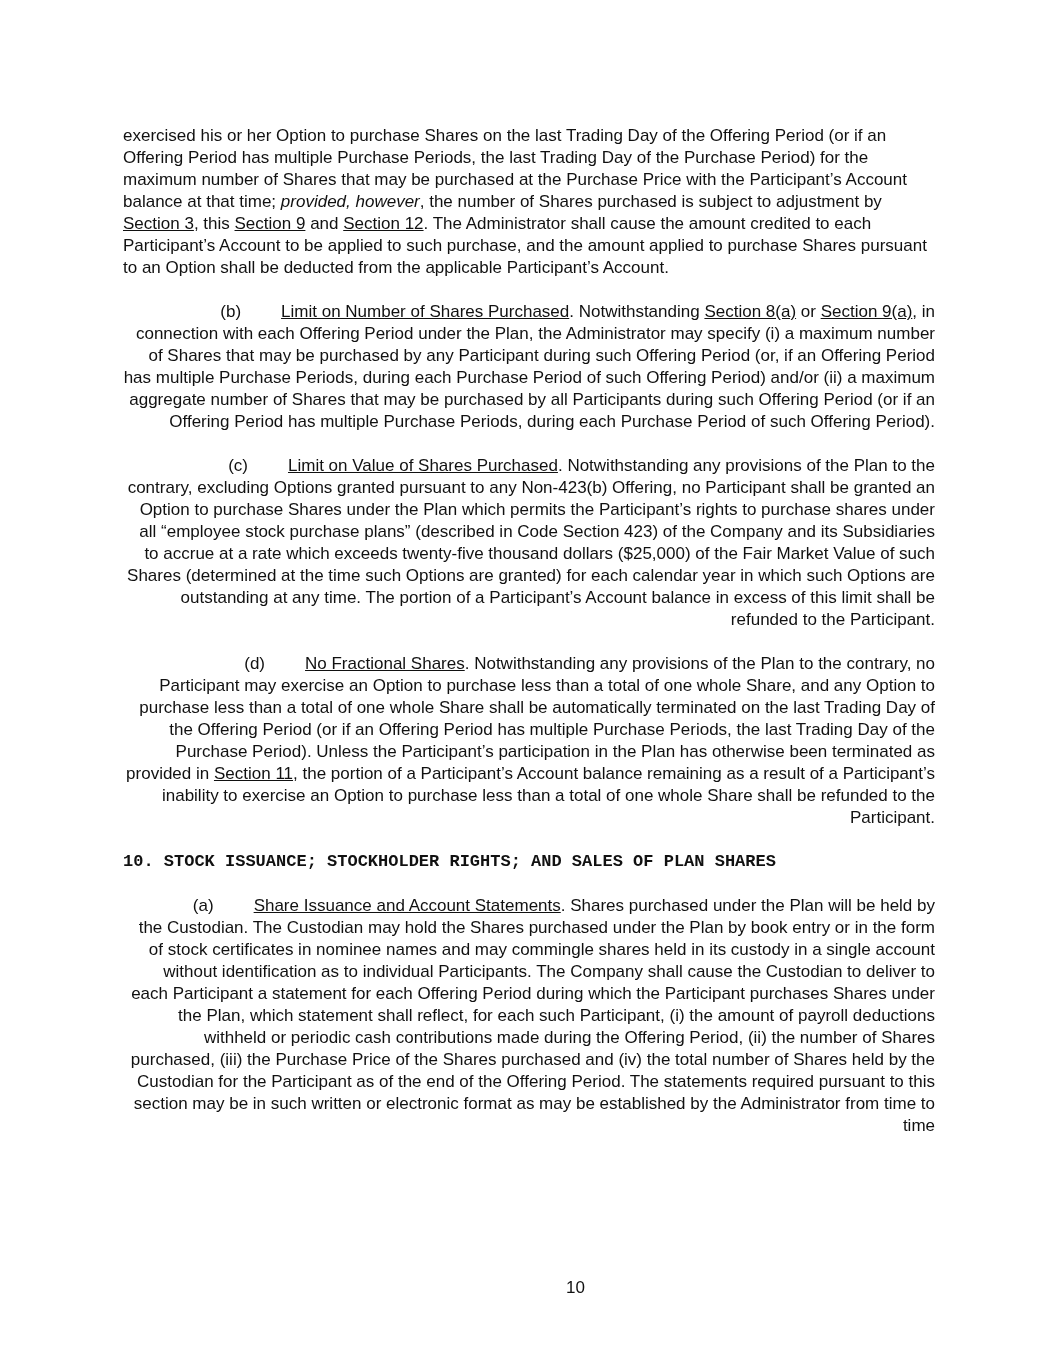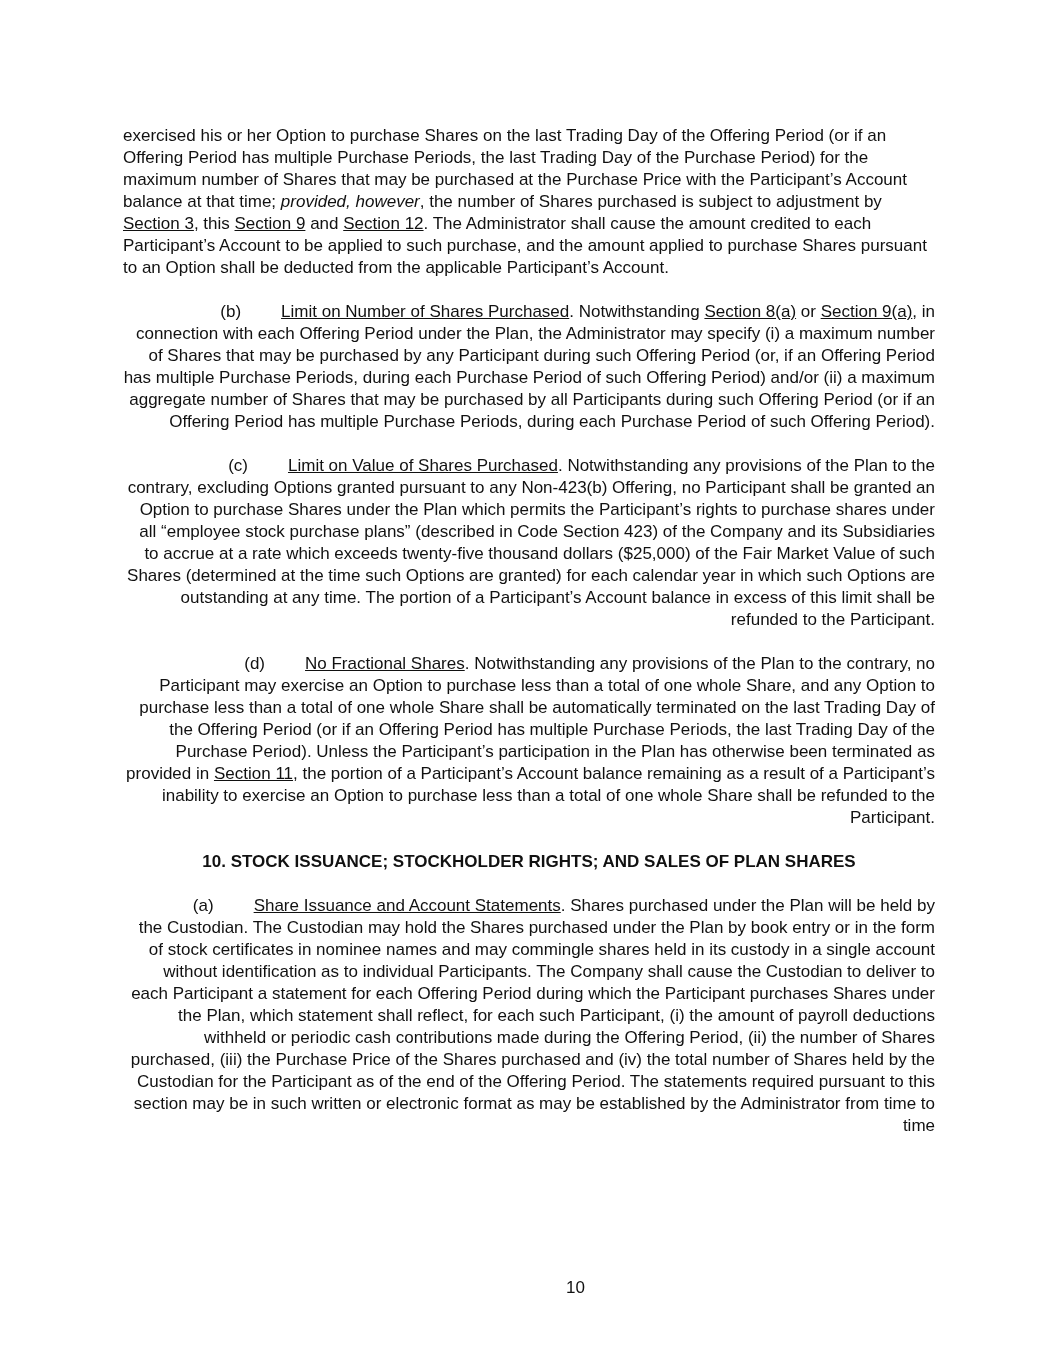--- a/index.html
+++ b/index.html
@@ -24,22 +24,22 @@
   }
   .content p {
     margin: 0 0 22px 0;
     font-size: 17px;
     line-height: 22px;
     text-align: left;
   }
   p.indent { text-indent: 62px; text-align: right; }
   p.heading {
     font-weight: bold;
-    text-align: center;
     text-indent: 0;
+    font-family: Liberation Mono, monospace;
   }
   .tab { display: inline-block; width: 40px; }
   .u { text-decoration: underline; }
   .i { font-style: italic; }
   .footer {
     position: absolute;
     top: 1277px;
     left: 0;
     width: 100%;
     text-align: center;

